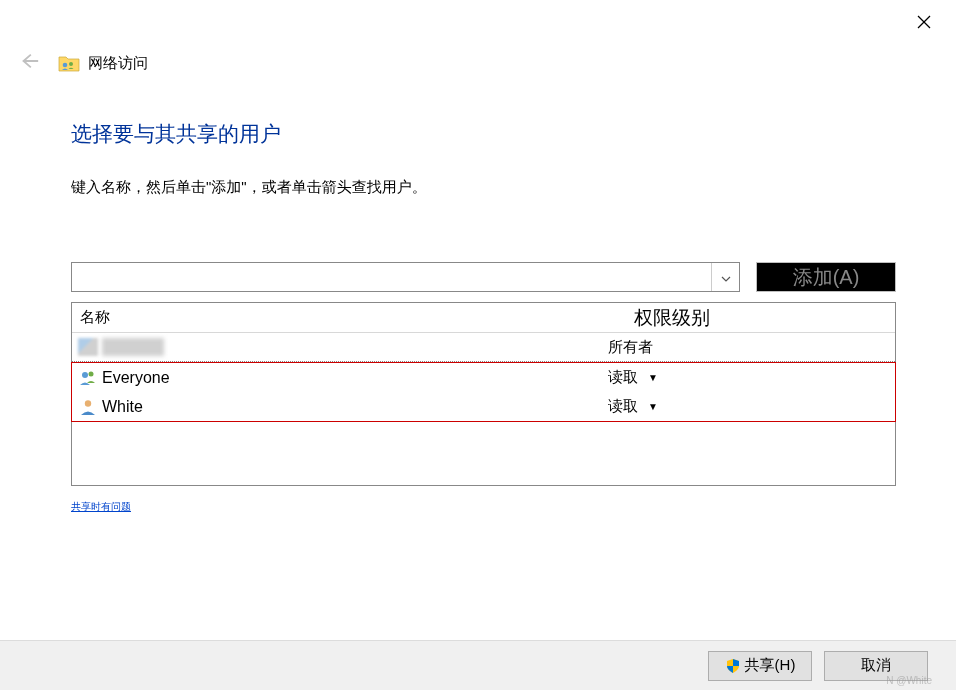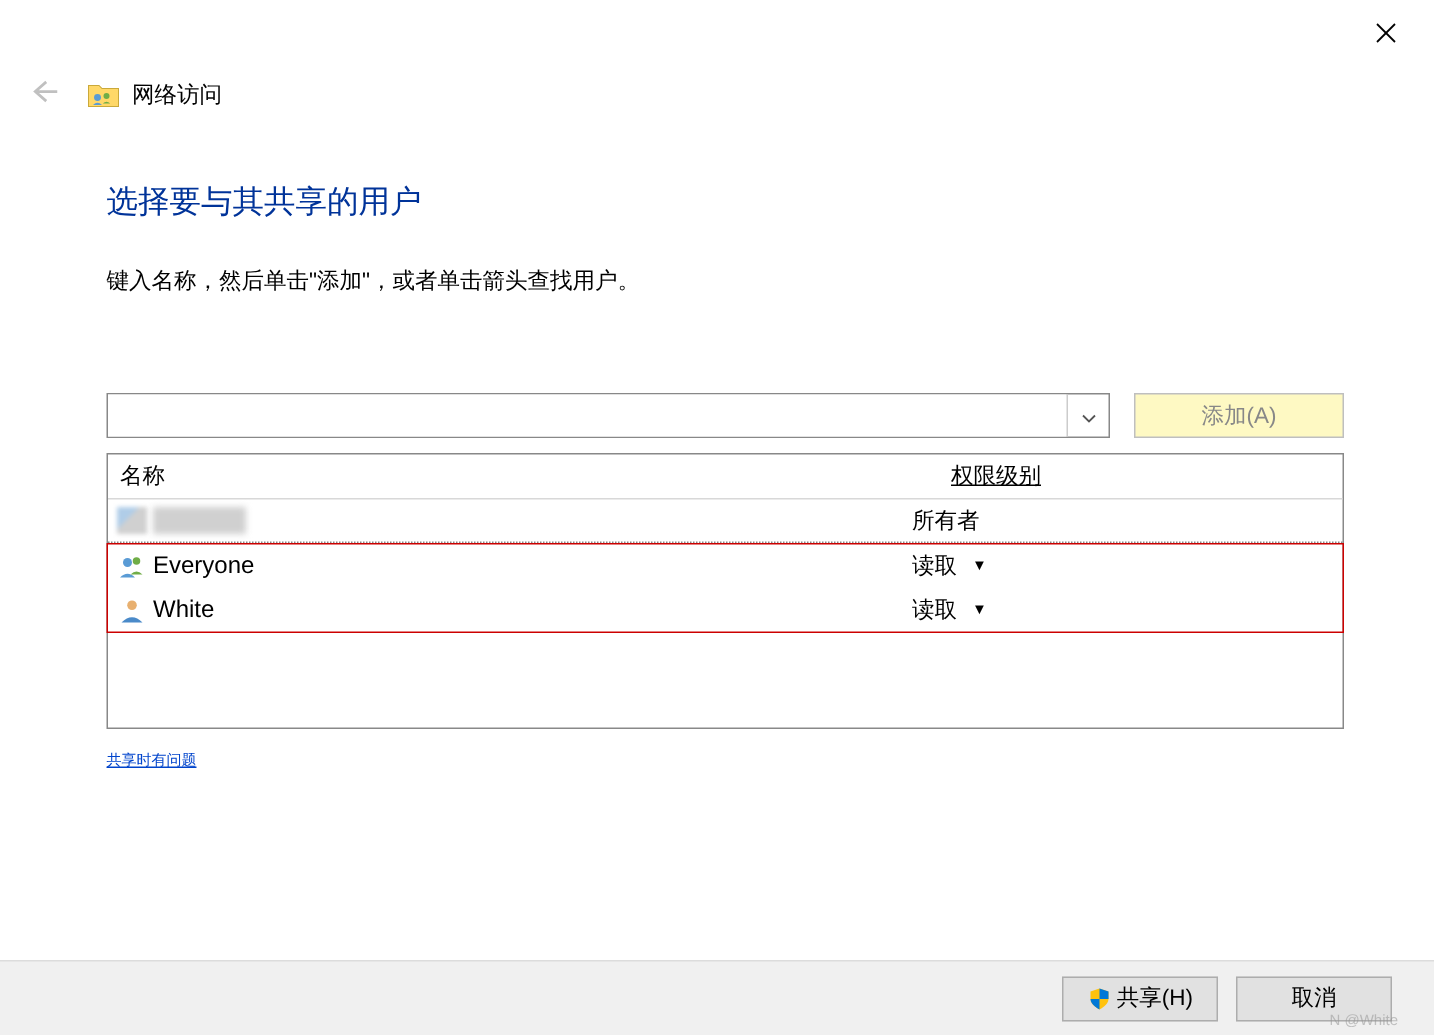--- a/index.html
+++ b/index.html
@@ -92,40 +92,40 @@
       height: 100%;
       border-left: 1px solid #ccc;
       display: flex;
       align-items: center;
       justify-content: center;
       cursor: pointer;
     }
     .combo-arrow svg { width: 10px; height: 6px; }
     .add-btn {
       width: 140px;
-      background: #fef9c3;
+      background: #000000;
       border: 1px solid #bfbfbf;
       color: #888;
-      font-size: 15px;
+      font-size: 20px;
       cursor: pointer;
       font-family: inherit;
     }
     .table-container {
       border: 1px solid #888;
       height: 184px;
       background: #fff;
     }
     .table-header {
       display: flex;
       border-bottom: 1px solid #d8d8d8;
       height: 30px;
       align-items: center;
     }
     .col-name { flex: 0 0 558px; padding-left: 8px; font-size: 15px; }
-    .col-perm { flex: 1; padding-left: 4px; font-size: 15px; text-decoration: underline; }
+    .col-perm { flex: 1; padding-left: 4px; font-size: 19px; }
     .table-body { }
     .table-row {
       display: flex;
       align-items: center;
       height: 29px;
       padding-left: 6px;
     }
     .row-dotted { border-bottom: 1px dotted #888; }
     .user-icon {
       width: 20px;

